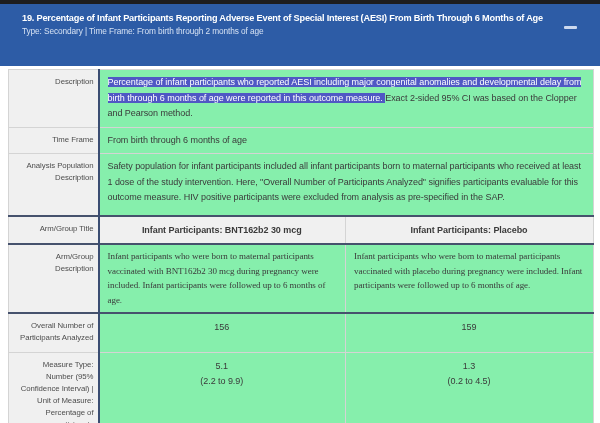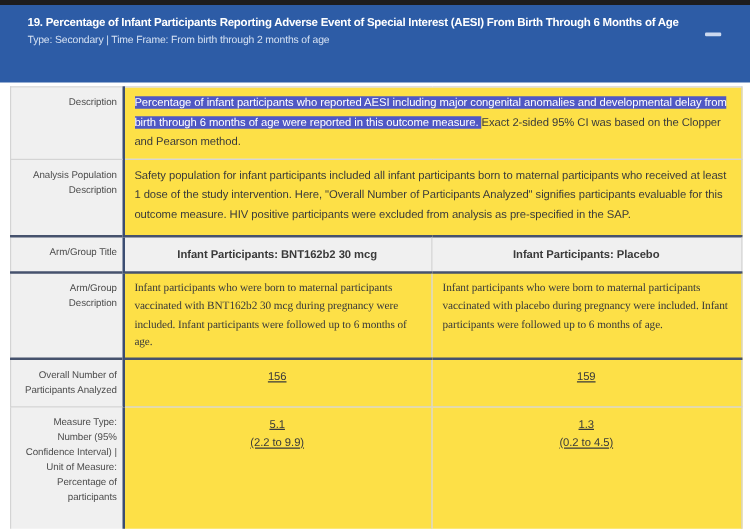--- a/index.html
+++ b/index.html
@@ -73,21 +73,21 @@
     text-align: right;
     color: #4d4d4d;
     font-size: 7.8px;
     letter-spacing: -0.05px;
     line-height: 12px;
     padding: 6px 4px 5px 2px;
     white-space: pre-line;
     border-right: 2px solid #3b4d72;
   }
   .outcome-table td {
-    background: #fde047;
+    background: #86efac;
     padding: 5px 9px 5px 8px;
     line-height: 15.5px;
     letter-spacing: -0.05px;
   }
   tr.row-description    { height: 57px; }
   tr.row-timeframe      { height: 24px; }
   tr.row-analysis       { height: 62px; }
   tr.row-armtitle       { height: 26px; }
   tr.row-armdesc        { height: 64px; }
   tr.row-analyzed       { height: 39px; }
@@ -98,21 +98,20 @@
     background: #f0f0f0;
     font-weight: bold;
     text-align: center;
     padding-top: 6px;
   }
   td.center-val {
     text-align: center;
     white-space: pre-line;
     line-height: 15px;
     padding-top: 6px;
-    text-decoration: underline;
   }
   .hl {
     background: #5058c4;
     color: #ffffff;
   }
 </style>
 </head>
 <body>
 
 <div class="top-strip"></div>
@@ -128,20 +127,24 @@
 <table class="outcome-table">
   <colgroup>
     <col style="width:90px">
       <col style="width:247px">
       <col style="width:248px">
   </colgroup>
   <tbody>
       <tr class="row-description">
     <th>Description</th>
     <td colspan="2"><span class="hl">Percentage of infant participants who reported AESI including major congenital anomalies and developmental delay from birth through 6 months of age were reported in this outcome measure. </span><span>Exact 2-sided 95% CI was based on the Clopper and Pearson method.</span></td>
+  </tr>
+  <tr class="row-timeframe">
+    <th>Time Frame</th>
+    <td colspan="2">From birth through 6 months of age</td>
   </tr>
   <tr class="row-analysis">
     <th>Analysis Population
 Description</th>
     <td colspan="2">Safety population for infant participants included all infant participants born to maternal participants who received at least 1 dose of the study intervention. Here, "Overall Number of Participants Analyzed" signifies participants evaluable for this outcome measure. HIV positive participants were excluded from analysis as pre-specified in the SAP.</td>
   </tr>
   <tr class="row-armtitle group-sep">
     <th>Arm/Group Title</th>
     <td>Infant Participants: BNT162b2 30 mcg</td>
     <td>Infant Participants: Placebo</td>

